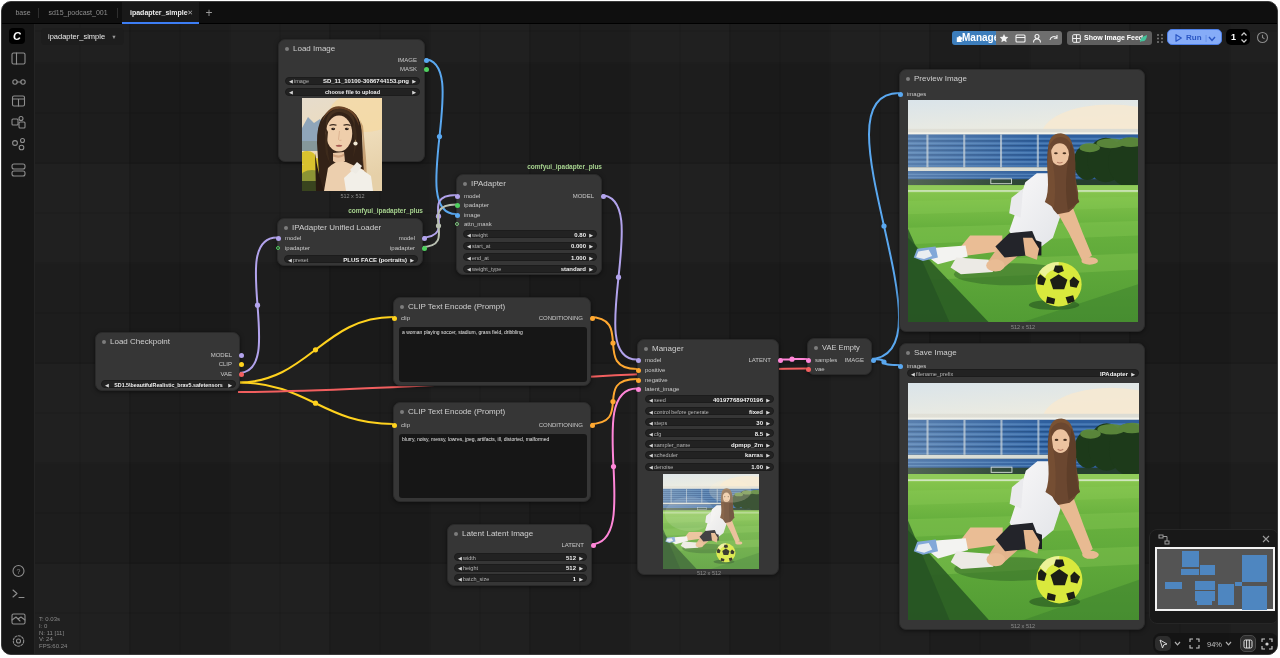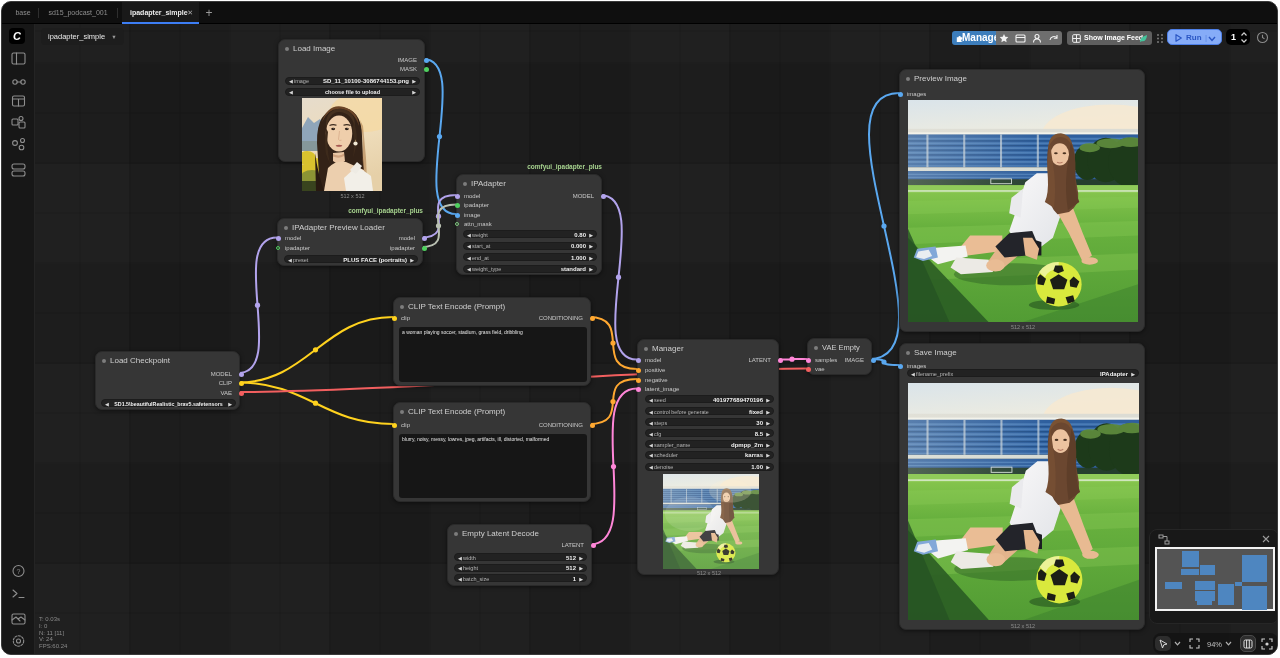--- a/index.html
+++ b/index.html
@@ -383,21 +383,21 @@
       <div class="img" style="left:23px;top:58px;width:80px;height:93px">
         <svg width="80" height="93" viewBox="0 0 80 93" preserveAspectRatio="none">
           <use href="#portrait"></use>
         </svg>
       </div>
       <div class="cap" style="left:0;top:152.5px;width:147px">512 x 512</div>
     </div>
 <div class="glabel" style="left:275px;top:204.5px;width:146px">comfyui_ipadapter_plus</div>
 <div class="node" style="left:275px;top:216px;width:146px;height:48px">
       <span class="ndot"></span>
-      <span class="nt" style="font-size:8px">IPAdapter Preview Loader</span>
+      <span class="nt" style="font-size:8px">IPAdapter Unified Loader</span>
       <span class="pin" style="left:-2.5px;top:17.0px;background:#b2a3ec;"></span>
       <span class="slot" style="left:7px;top:16.0px;font-size:6px">model</span>
       <span class="pin" style="left:-2.5px;top:26.5px;background:transparent;border:1px solid #4fd05f;width:4px;height:4px;"></span>
       <span class="slot" style="left:7px;top:25.5px;font-size:6px">ipadapter</span>
       <span class="pin" style="left:143.5px;top:17.0px;background:#b2a3ec;"></span>
       <span class="slot sR" style="right:7px;top:16.0px;font-size:6px">model</span>
       <span class="pin" style="left:143.5px;top:26.5px;background:#4fd05f;"></span>
       <span class="slot sR" style="right:7px;top:25.5px;font-size:6px">ipadapter</span>
       <div class="wg" style="left:6px;top:36px;width:134px">
         <span class="al">◀</span>
@@ -438,21 +438,21 @@
         <span class="vt">1.000</span>
         <span class="ar">▶</span>
       </div>
       <div class="wg" style="left:6px;top:89.5px;width:134px">
         <span class="al">◀</span>
         <span class="lt" style="font-size:5.5px">weight_type</span>
         <span class="vt">standard</span>
         <span class="ar">▶</span>
       </div>
     </div>
-<div class="node" style="left:93px;top:349px;width:145px;height:59px">
+<div class="node" style="left:93px;top:330px;width:145px;height:59px">
       <span class="ndot"></span>
       <span class="nt" style="font-size:8px">Load Checkpoint</span>
       <span class="pin" style="left:142.5px;top:19.5px;background:#b2a3ec;"></span>
       <span class="slot sR" style="right:7px;top:18.5px;font-size:6px">MODEL</span>
       <span class="pin" style="left:142.5px;top:29.0px;background:#ffd21e;"></span>
       <span class="slot sR" style="right:7px;top:28.0px;font-size:6px">CLIP</span>
       <span class="pin" style="left:142.5px;top:38.5px;background:#f25f5f;"></span>
       <span class="slot sR" style="right:7px;top:37.5px;font-size:6px">VAE</span>
       <div class="wg" style="left:5px;top:47px;width:135px">
         <span class="al">◀</span>
@@ -473,21 +473,21 @@
       <span class="ndot"></span>
       <span class="nt" style="font-size:8px">CLIP Text Encode (Prompt)</span>
       <span class="pin" style="left:-2.5px;top:19.5px;background:#ffd21e;"></span>
       <span class="slot" style="left:7px;top:18.5px;font-size:6px">clip</span>
       <span class="pin" style="left:195.5px;top:19.5px;background:#ffa831;"></span>
       <span class="slot sR" style="right:7px;top:18.5px;font-size:6px">CONDITIONING</span>
       <div class="ta" style="left:5px;top:31px;width:188px;height:64px">blurry, noisy, messy, lowres, jpeg, artifacts, ill, distorted, malformed</div>
     </div>
 <div class="node" style="left:445px;top:522px;width:145px;height:62px">
       <span class="ndot"></span>
-      <span class="nt" style="font-size:8px">Empty Latent Decode</span>
+      <span class="nt" style="font-size:8px">Latent Latent Image</span>
       <span class="pin" style="left:142.5px;top:18.0px;background:#ff86d8;"></span>
       <span class="slot sR" style="right:7px;top:17.0px;font-size:6px">LATENT</span>
       <div class="wg" style="left:6px;top:28px;width:133px">
         <span class="al">◀</span>
         <span class="lt" style="font-size:5.5px">width</span>
         <span class="vt">512</span>
         <span class="ar">▶</span>
       </div>
       <div class="wg" style="left:6px;top:38.5px;width:133px">
         <span class="al">◀</span>

